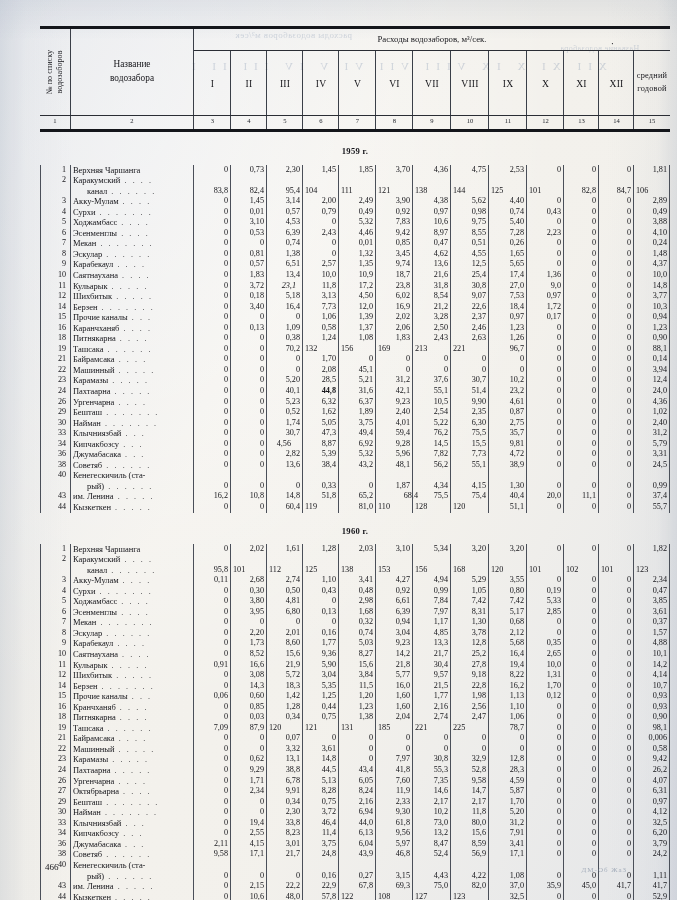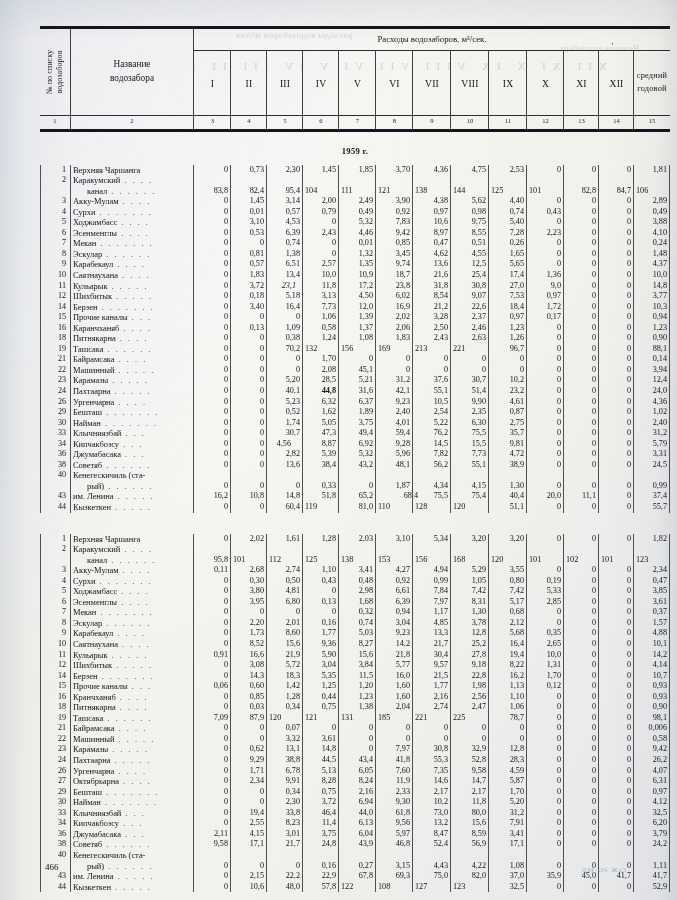--- a/index.html
+++ b/index.html
@@ -918,20 +918,21 @@
         <div class="vline" style="left: 448px;"></div>
         <div class="vline" style="left: 486px;"></div>
         <div class="vline" style="left: 523px;"></div>
         <div class="vline" style="left: 558px;"></div>
         <div class="vline" style="left: 593px;"></div>
         <div class="vline" style="left: 629px;"></div>
         <div class="vline" style="left: 0px;"></div>
       </div>
 
     <div style="height:13px;"></div>
+    <div class="yearband">1960 г.</div>
     <div style="height:8px;"></div>
     <div class="body-block" id="body-1">
         <div class="datarow">
           <div class="cell idx">1</div>
           <div class="cell nm"><span>Верхняя  Чаршанга</span></div>
           <div class="cell v" style="left: 154px; width: 37px;">0</div>
           <div class="cell v" style="left: 191px; width: 36px;">2,02</div>
           <div class="cell v" style="left: 227px; width: 36px;">1,61</div>
           <div class="cell v" style="left: 263px; width: 36px;">1,28</div>
           <div class="cell v" style="left: 299px; width: 37px;">2,03</div>

